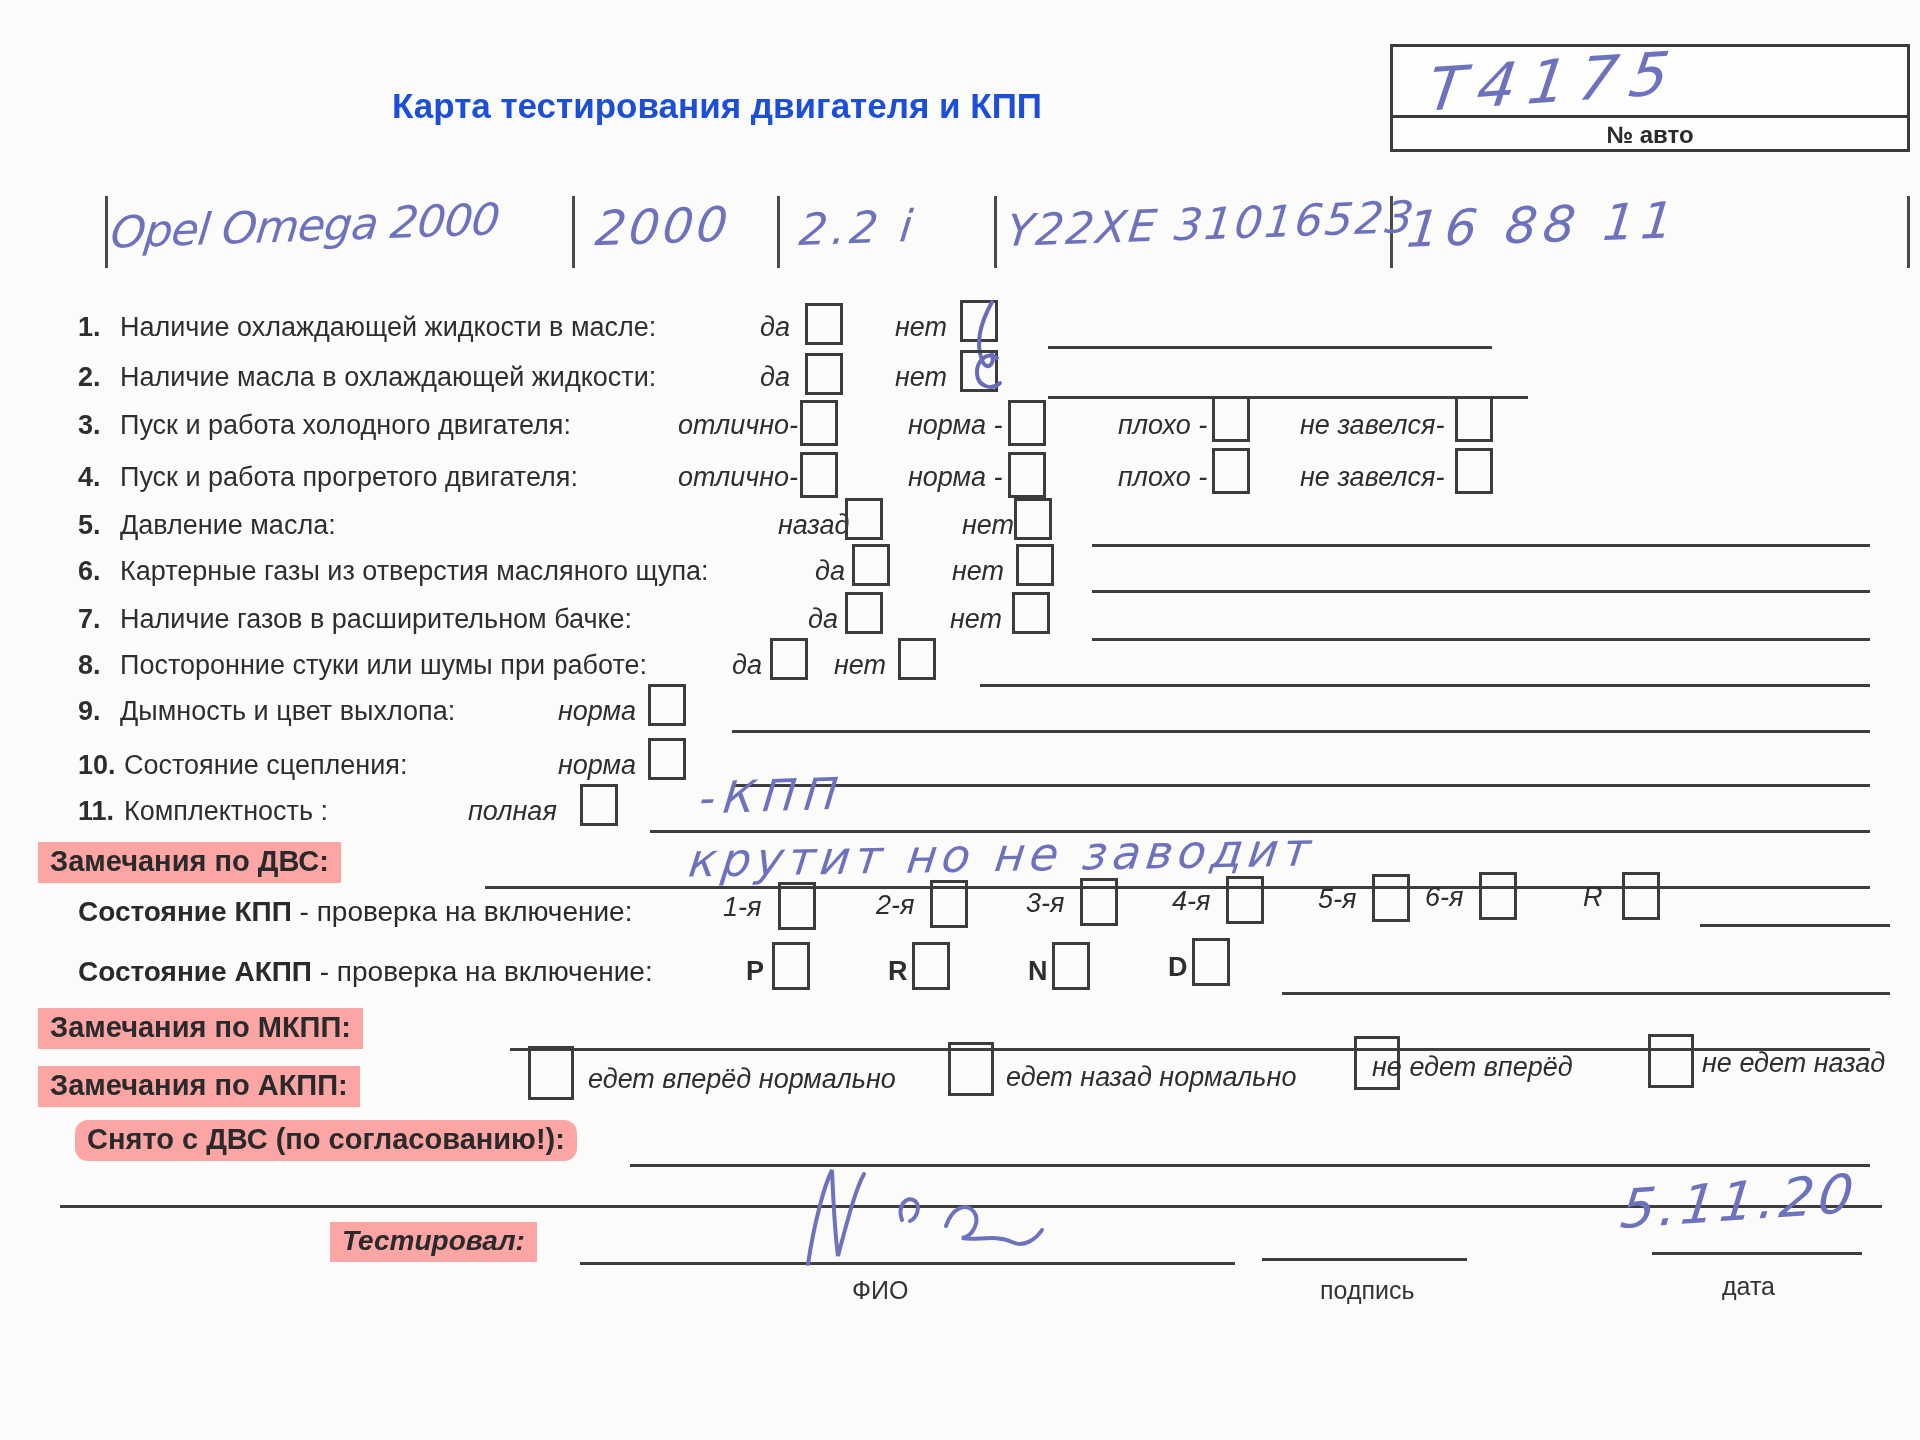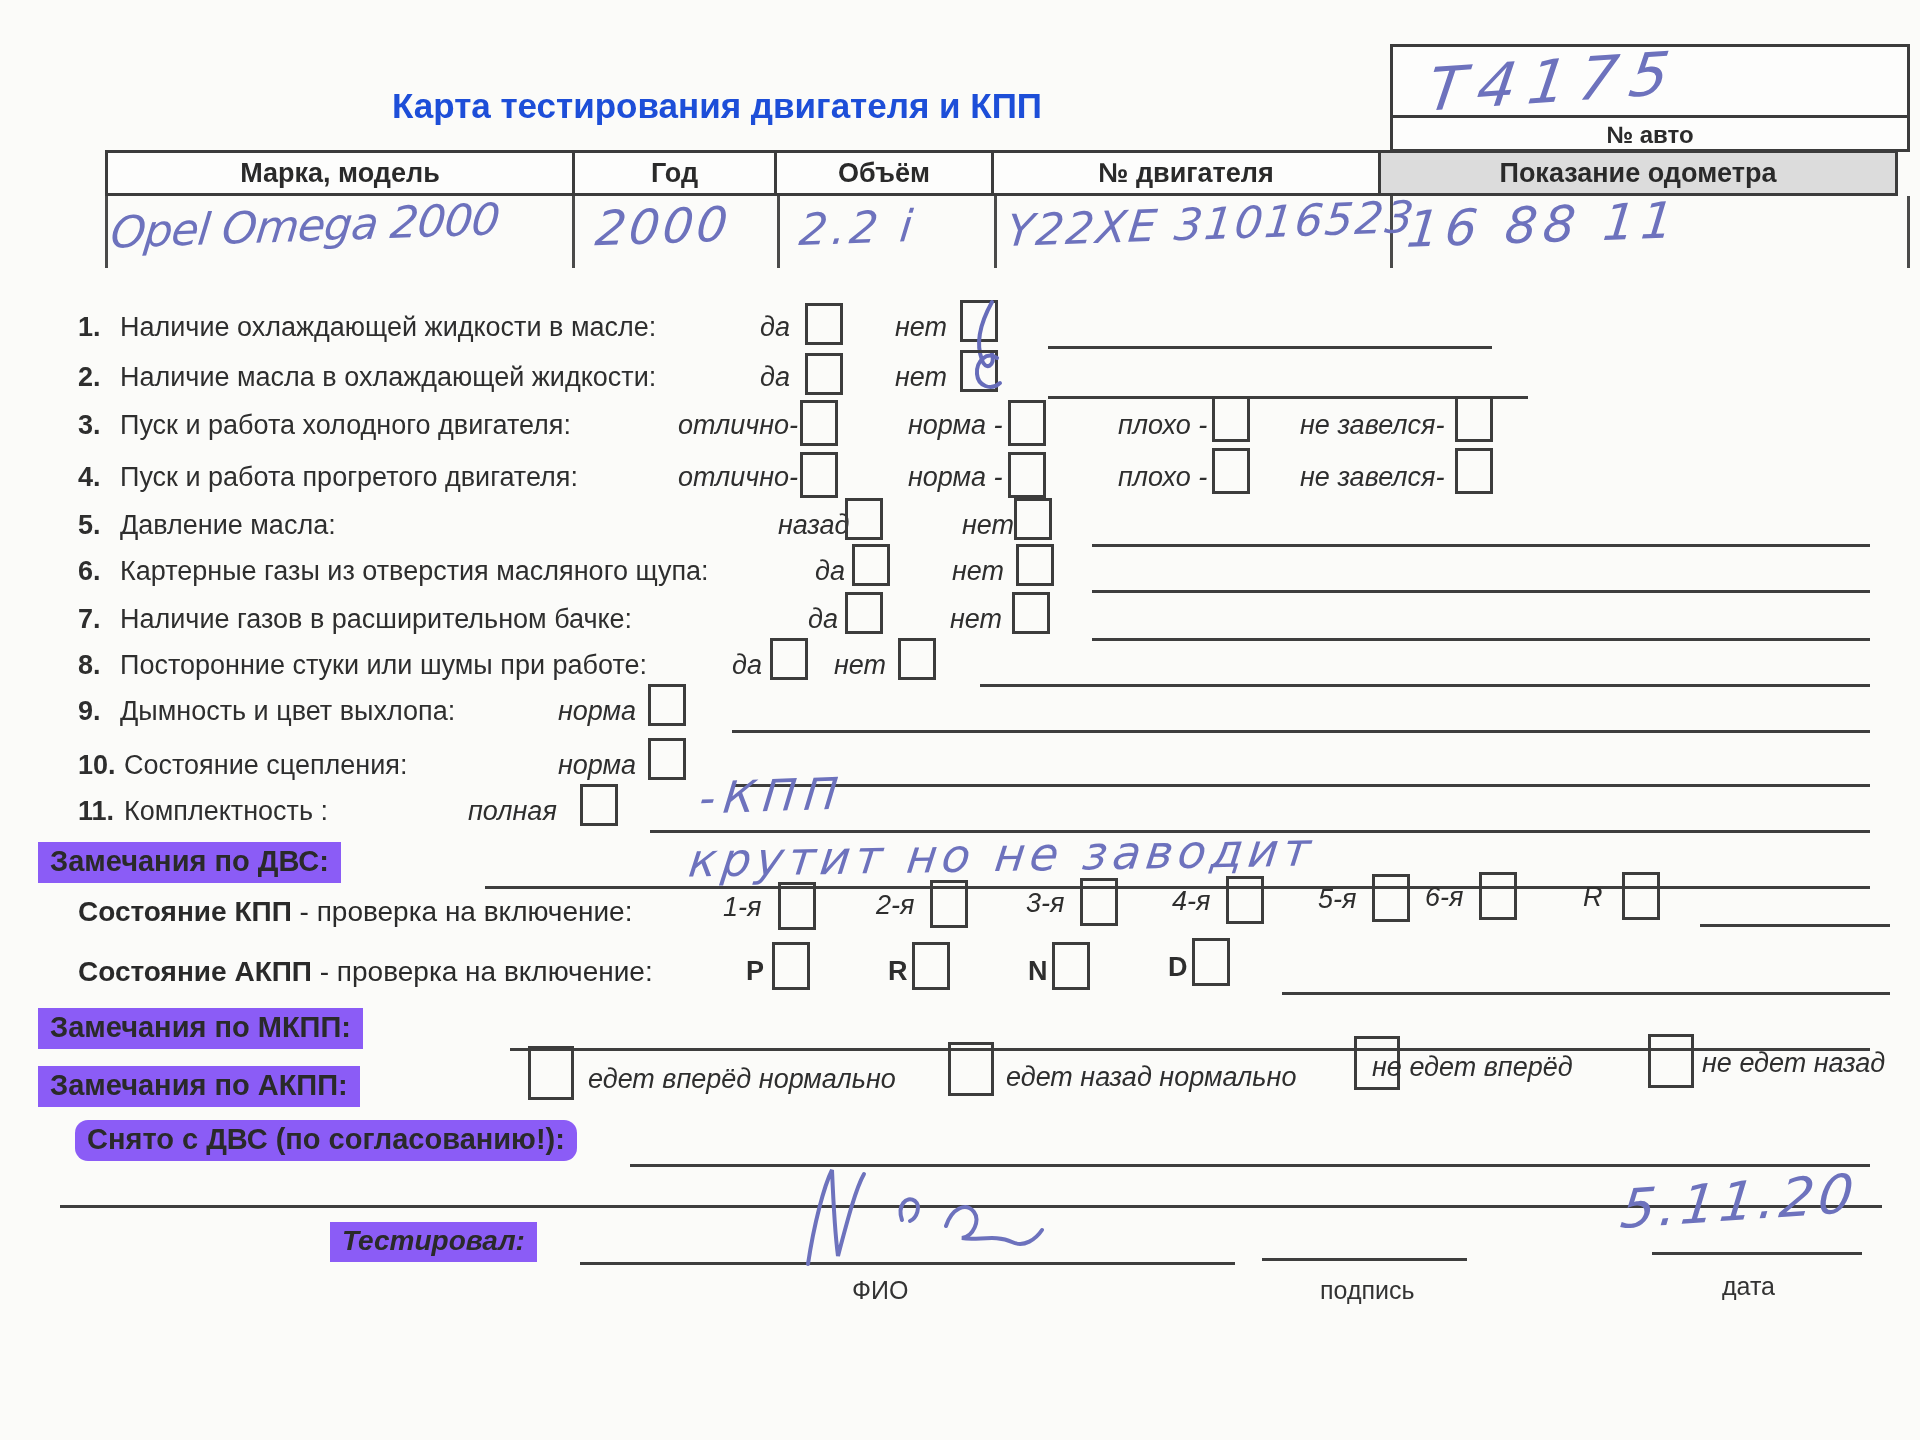--- a/index.html
+++ b/index.html
@@ -13,21 +13,21 @@
   }
   .page{position:absolute;left:0;top:0;width:1920px;height:1440px;}
   .abs{position:absolute;}
   .row{position:absolute;left:0;width:1920px;height:0;}
   .num{position:absolute;font-size:27px;font-weight:bold;color:#2e2e2e;white-space:nowrap;}
   .lbl{position:absolute;font-size:27px;color:#2e2e2e;white-space:nowrap;}
   .opt{position:absolute;font-size:27px;font-style:italic;color:#2e2e2e;white-space:nowrap;}
   .gear{position:absolute;font-size:27px;font-style:italic;color:#2e2e2e;white-space:nowrap;}
   .box{position:absolute;width:38px;height:42px;border:3px solid #3c3c3c;background:transparent;box-sizing:border-box;}
   .fill-line{position:absolute;height:3px;background:#3e3e3e;}
-  .hl{background:#8b5cf6;padding:3px 12px 5px 12px;}
+  .hl{background:#fca5a5;padding:3px 12px 5px 12px;}
   .sect{position:absolute;font-size:29px;font-weight:bold;color:#2a2a2a;white-space:nowrap;}
   .hand{
     position:absolute;color:#6d72bd;font-style:italic;white-space:nowrap;
     font-family:"DejaVu Sans",sans-serif;
     transform:skewX(-8deg) rotate(-2deg);
   }
   .hdr-cell{
     border:3px solid #3c3c3c;box-sizing:border-box;
     display:flex;align-items:center;justify-content:center;
     font-size:27px;font-weight:bold;color:#2a2a2a;
@@ -44,27 +44,20 @@
 
 
   <div class="abs" style="left:367px;top:86px;width:700px;text-align:center;font-size:35px;font-weight:bold;color:#1d4ed8;">Карта тестирования двигателя  и КПП</div>
 
   <div class="abs" style="left:1390px;top:44px;width:520px;height:108px;border:3px solid #3c3c3c;box-sizing:border-box;background:#fdfdfc;">
     <div style="height:71px;border-bottom:3px solid #3c3c3c;box-sizing:border-box;"></div>
     <div style="height:34px;display:flex;align-items:center;justify-content:center;font-size:24px;font-weight:bold;border-radius:12px;">№ авто</div>
   </div>
   <div class="hand" style="left:1430px;top:46px;font-size:60px;letter-spacing:12px;transform:skewX(-12deg) rotate(-4deg);">Т4175</div>
 
-  <div class="abs" style="left:105px;top:150px;display:flex;">
-    <div class="hdr-cell" style="width:470px;height:46px;">Марка, модель</div>
-    <div class="hdr-cell" style="width:205px;height:46px;margin-left:-3px;">Год</div>
-    <div class="hdr-cell" style="width:220px;height:46px;margin-left:-3px;">Объём</div>
-    <div class="hdr-cell" style="width:390px;height:46px;margin-left:-3px;">№ двигателя</div>
-    <div class="hdr-cell" style="width:520px;height:46px;margin-left:-3px;background:#dcdcdc;">Показание одометра</div>
-  </div>
 
   <div class="vline" style="left:105px;top:196px;height:72px;"></div>
   <div class="vline" style="left:572px;top:196px;height:72px;"></div>
   <div class="vline" style="left:777px;top:196px;height:72px;"></div>
   <div class="vline" style="left:994px;top:196px;height:72px;"></div>
   <div class="vline" style="left:1390px;top:196px;height:72px;"></div>
   <div class="vline" style="left:1907px;top:196px;height:72px;"></div>
 
   <div class="hand" style="left:112px;top:200px;font-size:44px;letter-spacing:-1px;">Opel Omega 2000</div>
   <div class="hand" style="left:596px;top:198px;font-size:48px;letter-spacing:3px;">2000</div>

